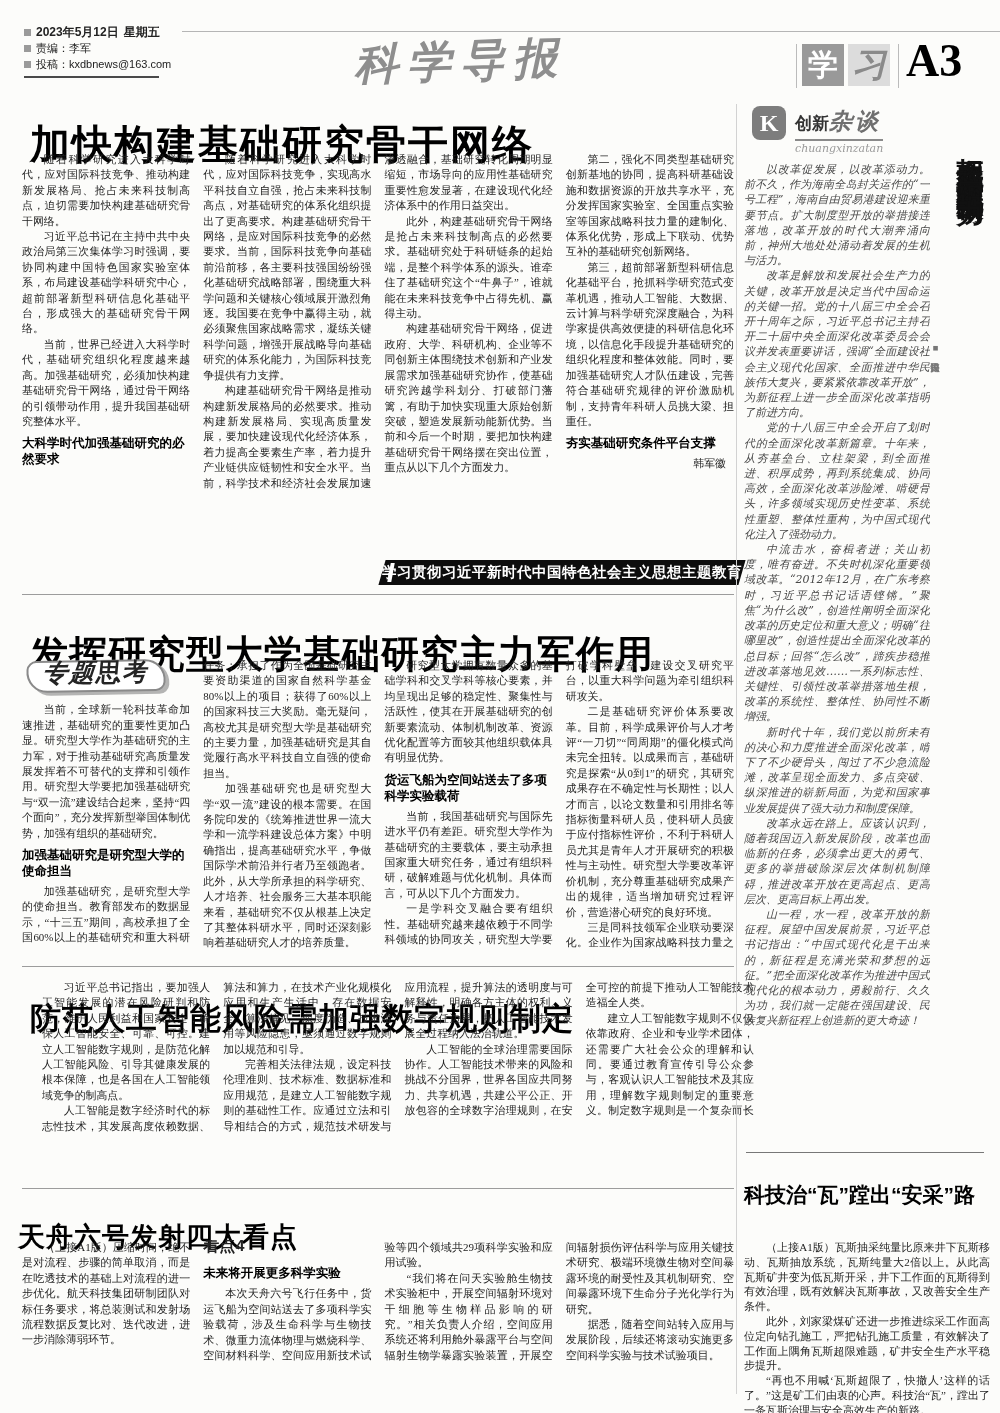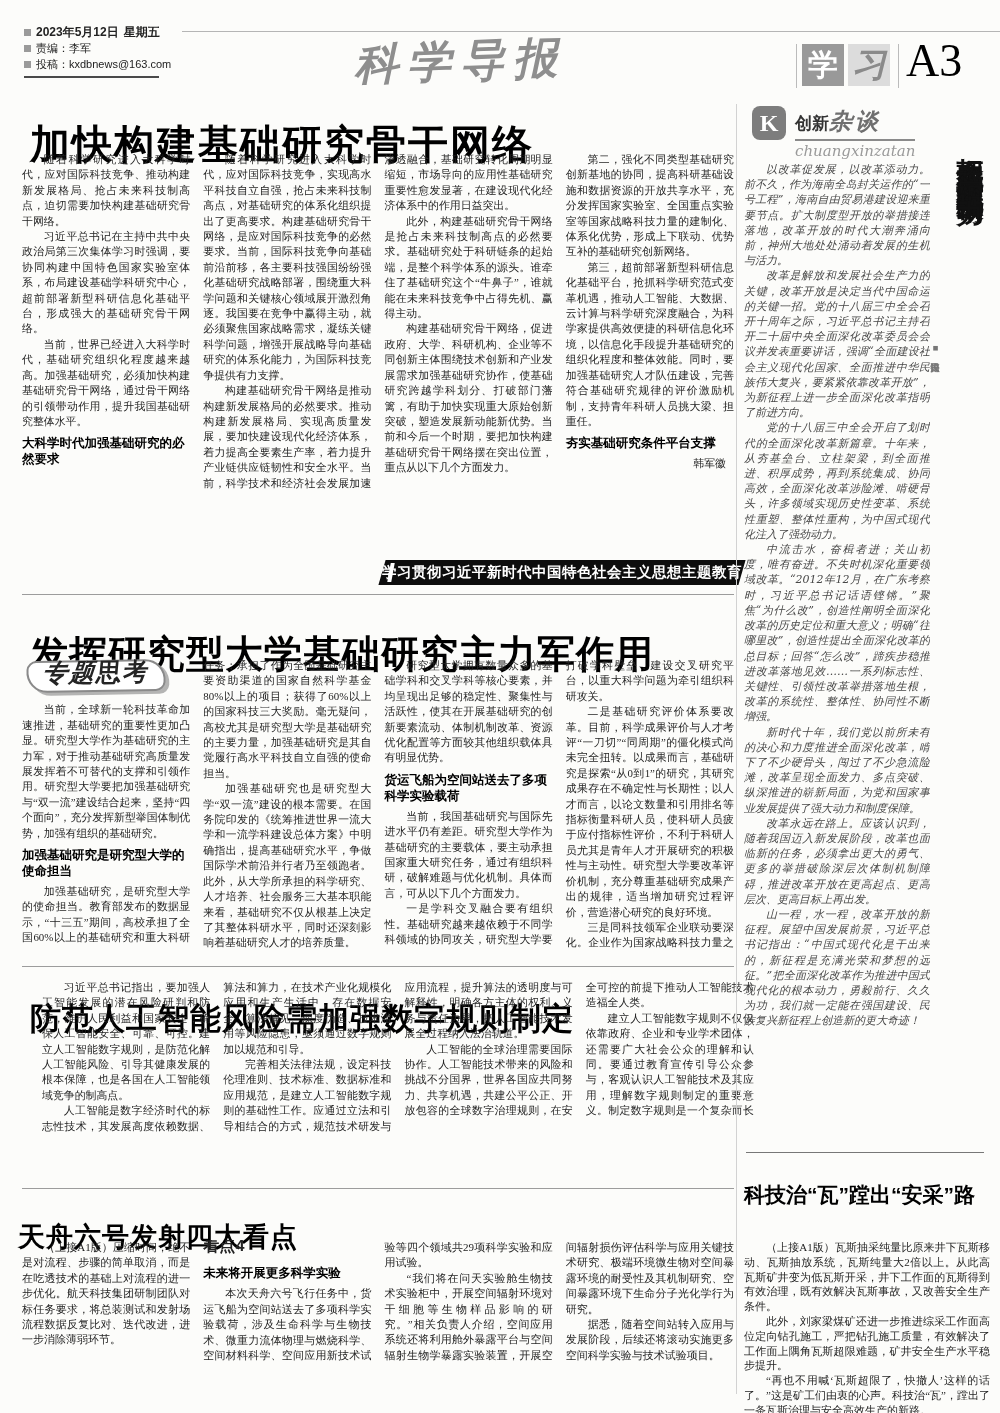--- a/index.html
+++ b/index.html
@@ -14,21 +14,21 @@
   .masthead{position:absolute;left:320px;top:32px;width:280px;text-align:center;
             font-family:"DejaVu Serif",serif;font-style:italic;font-weight:bold;
             font-size:44px;color:#8e8e8e;letter-spacing:9px;transform:rotate(-2deg);}
   .topline{position:absolute;left:182px;top:31px;width:818px;height:1px;background:#b5b5b5;}
   .tagbox{position:absolute;top:44px;width:42px;height:42px;display:flex;align-items:center;justify-content:center;
           font-family:"Liberation Sans",sans-serif;font-weight:bold;font-size:30px;}
   .tag-learn{left:802px;background:#999;color:#fff;}
   .tag-xi{left:848px;background:#dcdcdc;color:#8a8a8a;font-family:"DejaVu Serif",serif;font-style:italic;font-size:34px;}
   .tagsep{position:absolute;width:1px;background:#bbb;top:44px;height:44px;}
   .pageno{position:absolute;left:906px;top:34px;font-family:"Liberation Serif",serif;
-          font-weight:normal;font-size:46px;color:#000;}
+          font-weight:bold;font-size:46px;color:#000;}
   
   .headline{position:absolute;font-family:"Liberation Sans",sans-serif;font-weight:900;color:#000;line-height:1.05;}
   .h-lead{left:30px;top:96px;font-size:40px;letter-spacing:2px;}
   .h-feature{left:30px;top:603px;font-size:38px;letter-spacing:1px;}
   .h-ai{left:30px;top:977px;font-size:31px;letter-spacing:1px;}
   .h-tz{left:18px;top:1201px;font-size:27px;letter-spacing:1px;}
   .h-coal{left:744px;top:1167px;font-size:21px;letter-spacing:0;}
   
   .cols{position:absolute;left:22px;width:712px;column-count:4;column-gap:13px;
         text-align:justify;font-size:10.9px;line-height:15.4px;color:#242424;overflow:hidden;}
@@ -55,21 +55,21 @@
   .kicker .zt{font-family:"DejaVu Serif",serif;font-style:italic;font-weight:bold;font-size:25px;letter-spacing:2px;}
   .kicker .sk{font-family:"Liberation Sans",sans-serif;font-weight:900;font-size:25px;letter-spacing:2px;}
   
   .zatan-hd{position:absolute;left:752px;top:106px;width:180px;display:flex;gap:9px;align-items:flex-start;}
   .k-icon{width:34px;height:34px;background:#7d7d7d;border-radius:8px;color:#fff;flex:0 0 auto;
           display:flex;align-items:center;justify-content:center;
           font-family:"Liberation Serif",serif;font-weight:bold;font-size:24px;}
   .zatan-t{border-bottom:2px solid #8a8a8a;padding-bottom:2px;white-space:nowrap;}
   .zatan-t .b{font-family:"Liberation Sans",sans-serif;font-weight:bold;font-size:17px;color:#333;}
   .zatan-t .s{font-family:"DejaVu Serif",serif;font-style:italic;font-weight:bold;font-size:23px;color:#6f6f6f;letter-spacing:3px;}
-  .zatan-py{font-family:"DejaVu Serif",serif;font-style:italic;font-size:15px;color:#9a9a9a;margin-top:1px;}
+  .zatan-py{font-family:"DejaVu Serif",serif;font-style:italic;font-size:11px;color:#9a9a9a;margin-top:1px;}
   .essay-body{position:absolute;left:744px;top:162px;width:186px;height:948px;overflow:hidden;
               text-align:justify;font-size:11px;line-height:15.2px;color:#474747;
               font-family:"DejaVu Serif",serif;font-style:italic;}
   
   .vtitle{position:absolute;left:952px;top:136px;height:640px;writing-mode:vertical-rl;
           font-family:"Liberation Serif",serif;font-size:27px;font-weight:600;color:#111;letter-spacing:2px;}
   .vbyline{position:absolute;left:928px;top:342px;height:120px;writing-mode:vertical-rl;
            font-size:9.5px;color:#777;font-family:"Liberation Sans",sans-serif;}
   
   .coal-body{position:absolute;left:744px;top:1208px;width:246px;height:192px;overflow:hidden;

